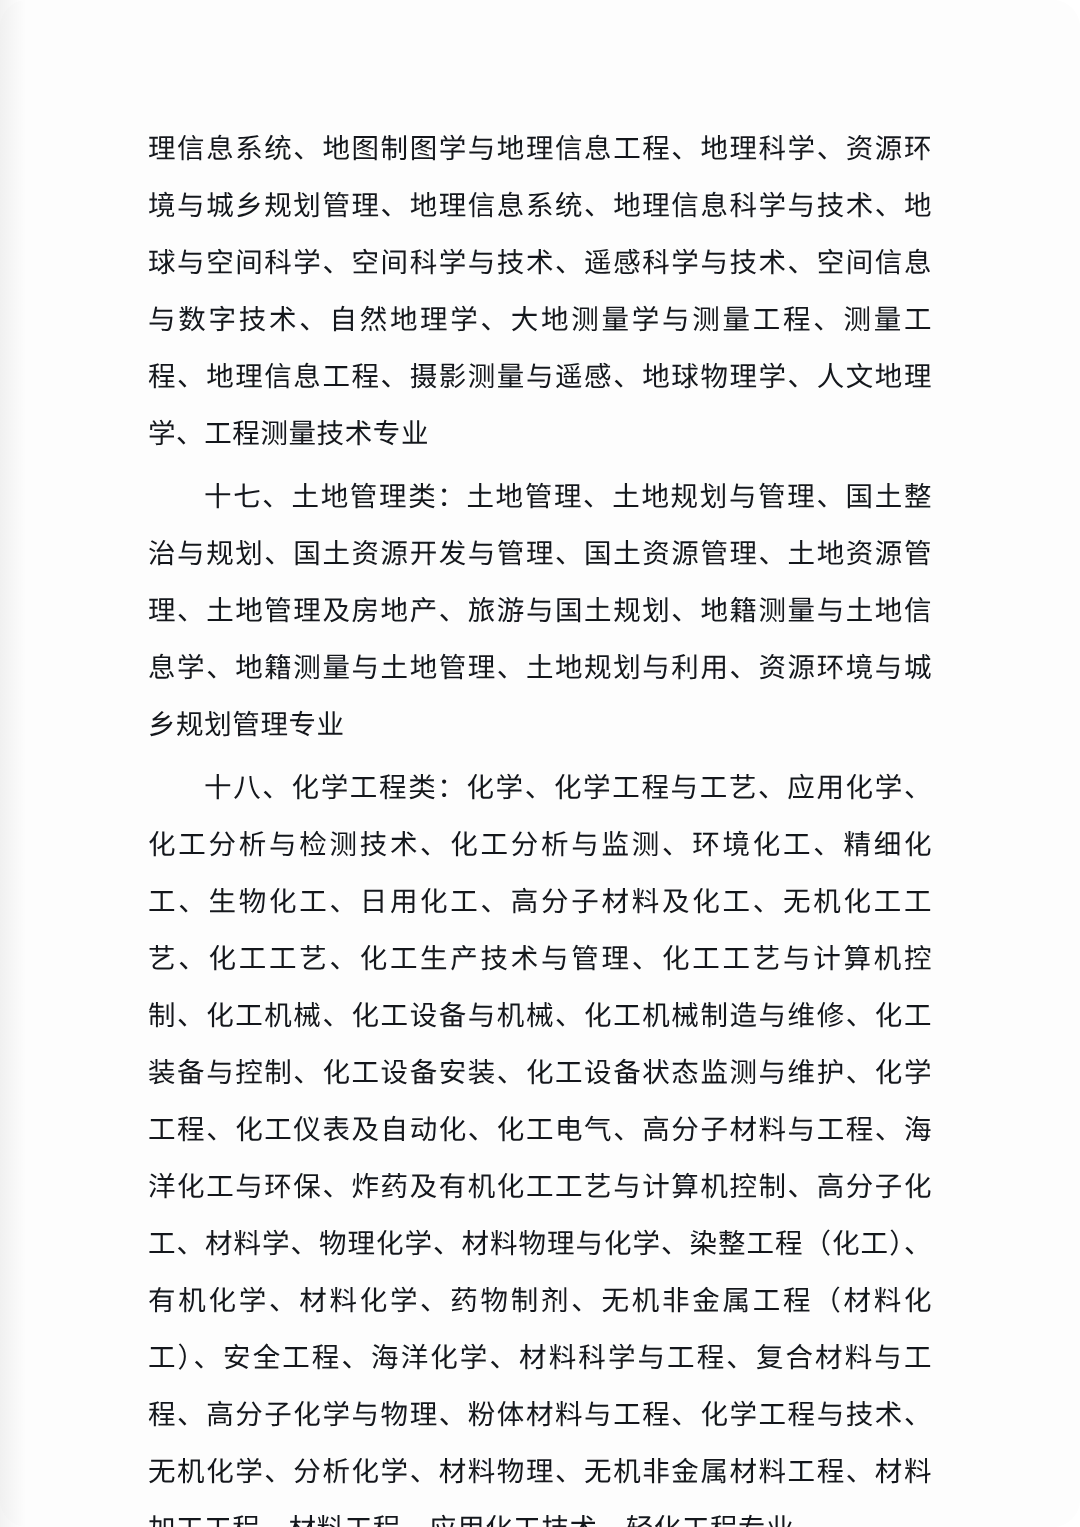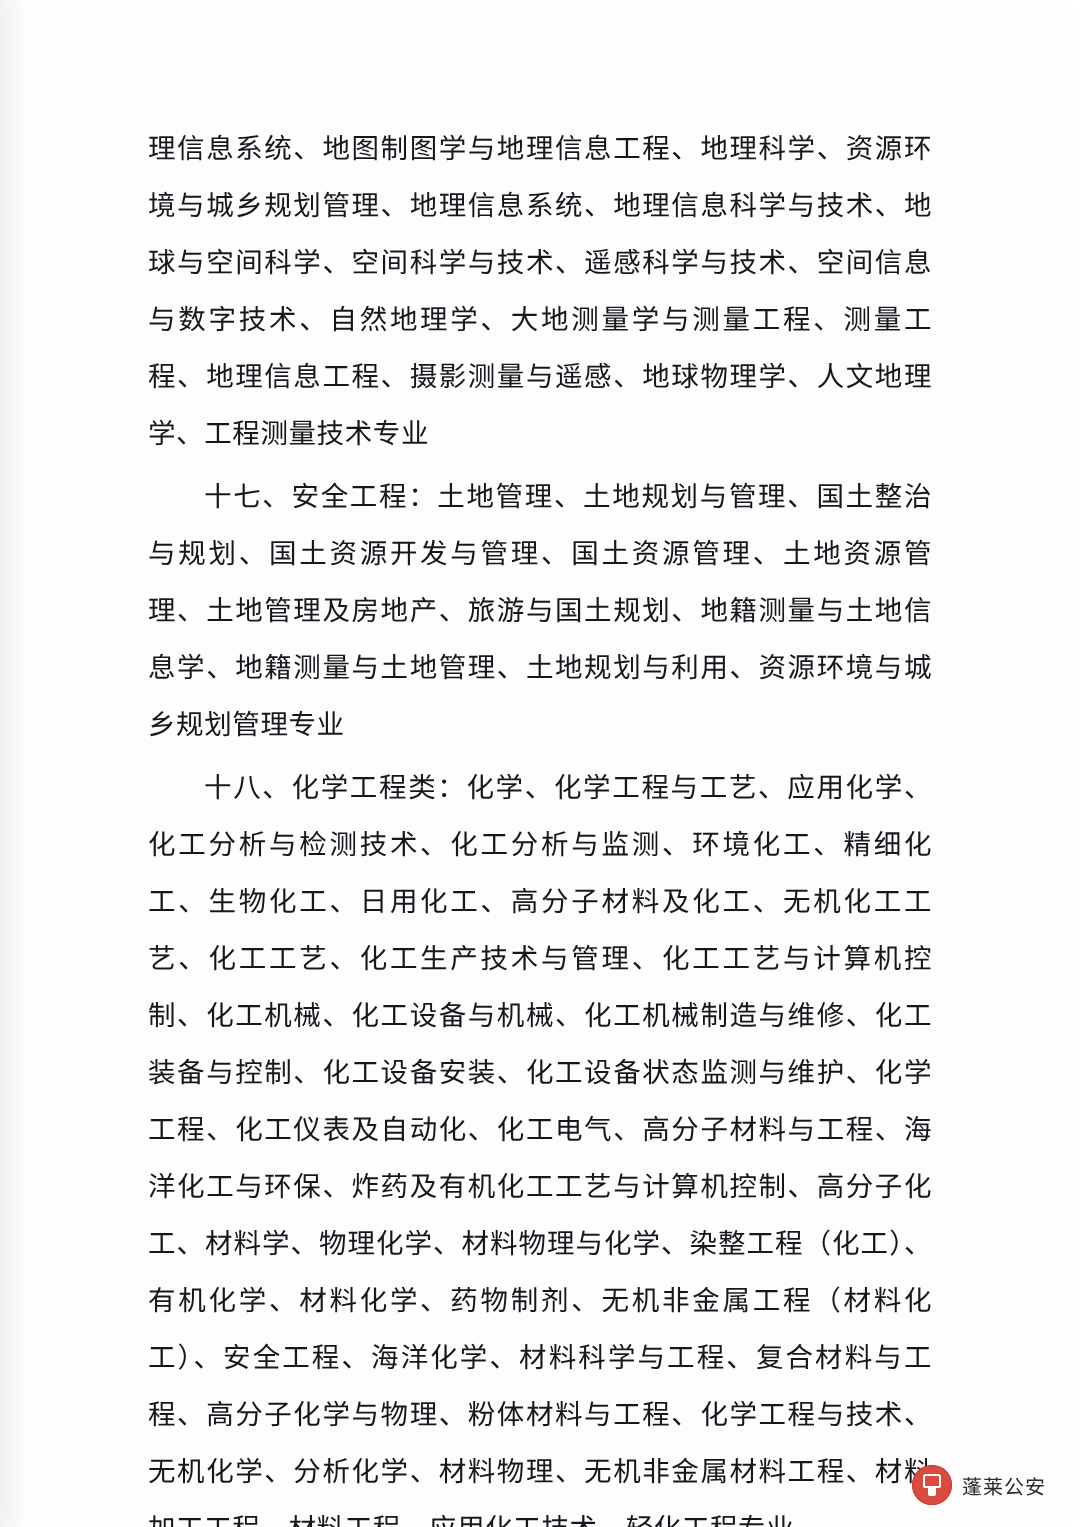--- a/index.html
+++ b/index.html
@@ -97,22 +97,18 @@
   }
 </style>
 </head>
 <body>
 
 <div class="page">
   <div class="edge-shadow"></div>
 
   <div class="content">
     <p class="para">理信息系统、地图制图学与地理信息工程、地理科学、资源环境与城乡规划管理、地理信息系统、地理信息科学与技术、地球与空间科学、空间科学与技术、遥感科学与技术、空间信息与数字技术、自然地理学、大地测量学与测量工程、测量工程、地理信息工程、摄影测量与遥感、地球物理学、人文地理学、工程测量技术专业</p>
-    <p class="para indent">十七、安全工程：土地管理、土地规划与管理、国土整治与规划、国土资源开发与管理、国土资源管理、土地资源管理、土地管理及房地产、旅游与国土规划、地籍测量与土地信息学、地籍测量与土地管理、土地规划与利用、资源环境与城乡规划管理专业</p>
+    <p class="para indent">十七、土地管理类：土地管理、土地规划与管理、国土整治与规划、国土资源开发与管理、国土资源管理、土地资源管理、土地管理及房地产、旅游与国土规划、地籍测量与土地信息学、地籍测量与土地管理、土地规划与利用、资源环境与城乡规划管理专业</p>
     <p class="para indent">十八、化学工程类：化学、化学工程与工艺、应用化学、化工分析与检测技术、化工分析与监测、环境化工、精细化工、生物化工、日用化工、高分子材料及化工、无机化工工艺、化工工艺、化工生产技术与管理、化工工艺与计算机控制、化工机械、化工设备与机械、化工机械制造与维修、化工装备与控制、化工设备安装、化工设备状态监测与维护、化学工程、化工仪表及自动化、化工电气、高分子材料与工程、海洋化工与环保、炸药及有机化工工艺与计算机控制、高分子化工、材料学、物理化学、材料物理与化学、染整工程（化工）、有机化学、材料化学、药物制剂、无机非金属工程（材料化工）、安全工程、海洋化学、材料科学与工程、复合材料与工程、高分子化学与物理、粉体材料与工程、化学工程与技术、无机化学、分析化学、材料物理、无机非金属材料工程、材料加工工程、材料工程、应用化工技术、轻化工程专业</p>
 
   </div>
 
-  <div class="watermark">
-    <div class="wm-badge"></div>
-    <div class="wm-text">蓬莱公安</div>
-  </div>
 </div>
 
 </body></html>

